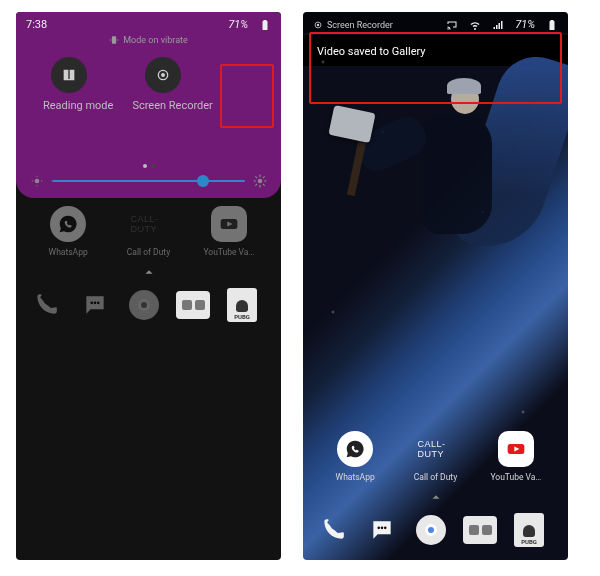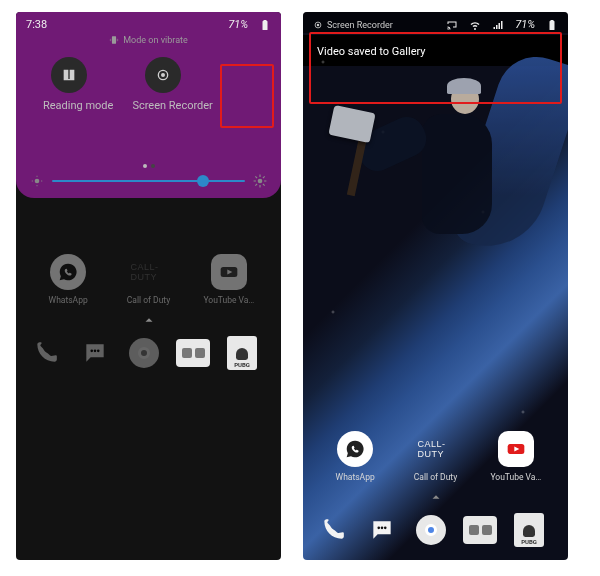--- a/index.html
+++ b/index.html
@@ -175,21 +175,21 @@
 
   
   .home {
     flex:1; display:flex; flex-direction:column; justify-content:flex-end;
     padding:8px 4px 12px;
   }
   .app-row {
     display:grid; grid-template-columns:repeat(3,1fr); padding:0 10px; gap:4px;
   }
   .app {
-    display:flex; flex-direction:column; align-items:center; gap:5px;margin-top:48px;
+    display:flex; flex-direction:column; align-items:center; gap:5px;
   }
   .app .ic {
     width:36px; height:36px; border-radius:50%;
     display:flex; align-items:center; justify-content:center;
     background:#fff;
   }
   .app .lbl { font-size:8.5px; color:#d7d7d7; text-align:left; white-space:nowrap; }
   .app .ic svg { width:20px; height:20px; }
   .app.cod .ic { background:transparent; border-radius:6px; }
   .app.cod .word {

